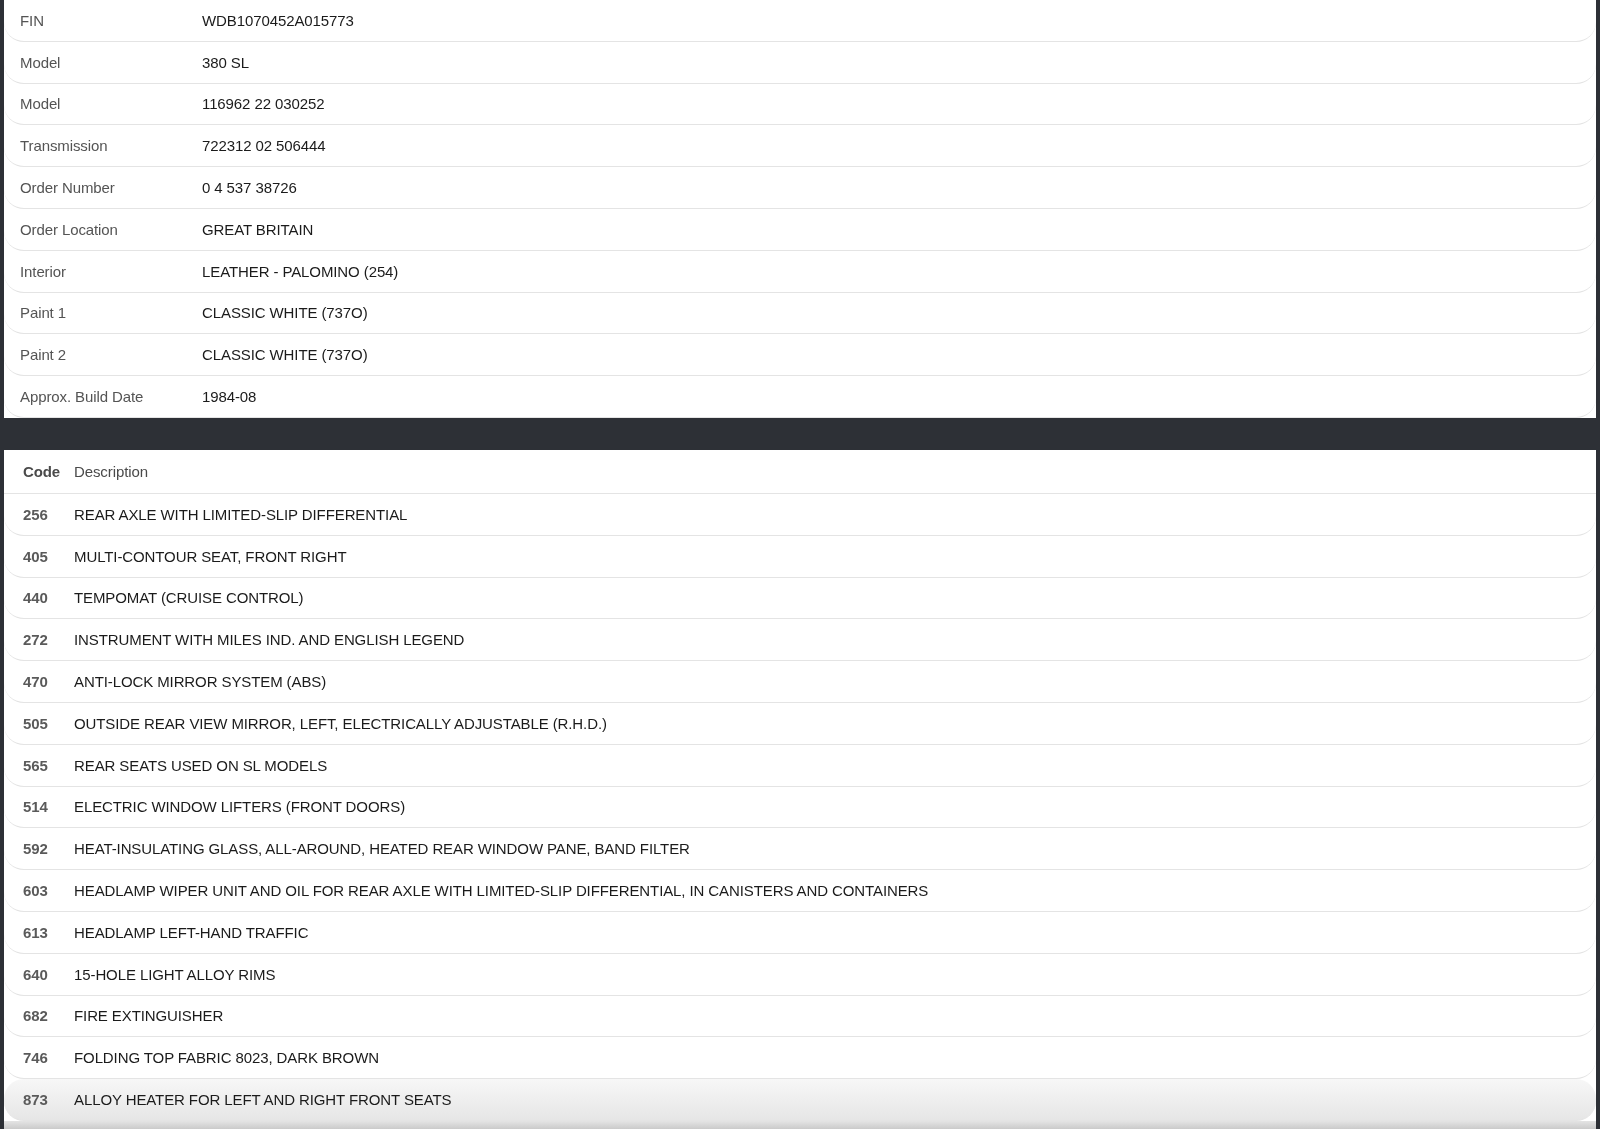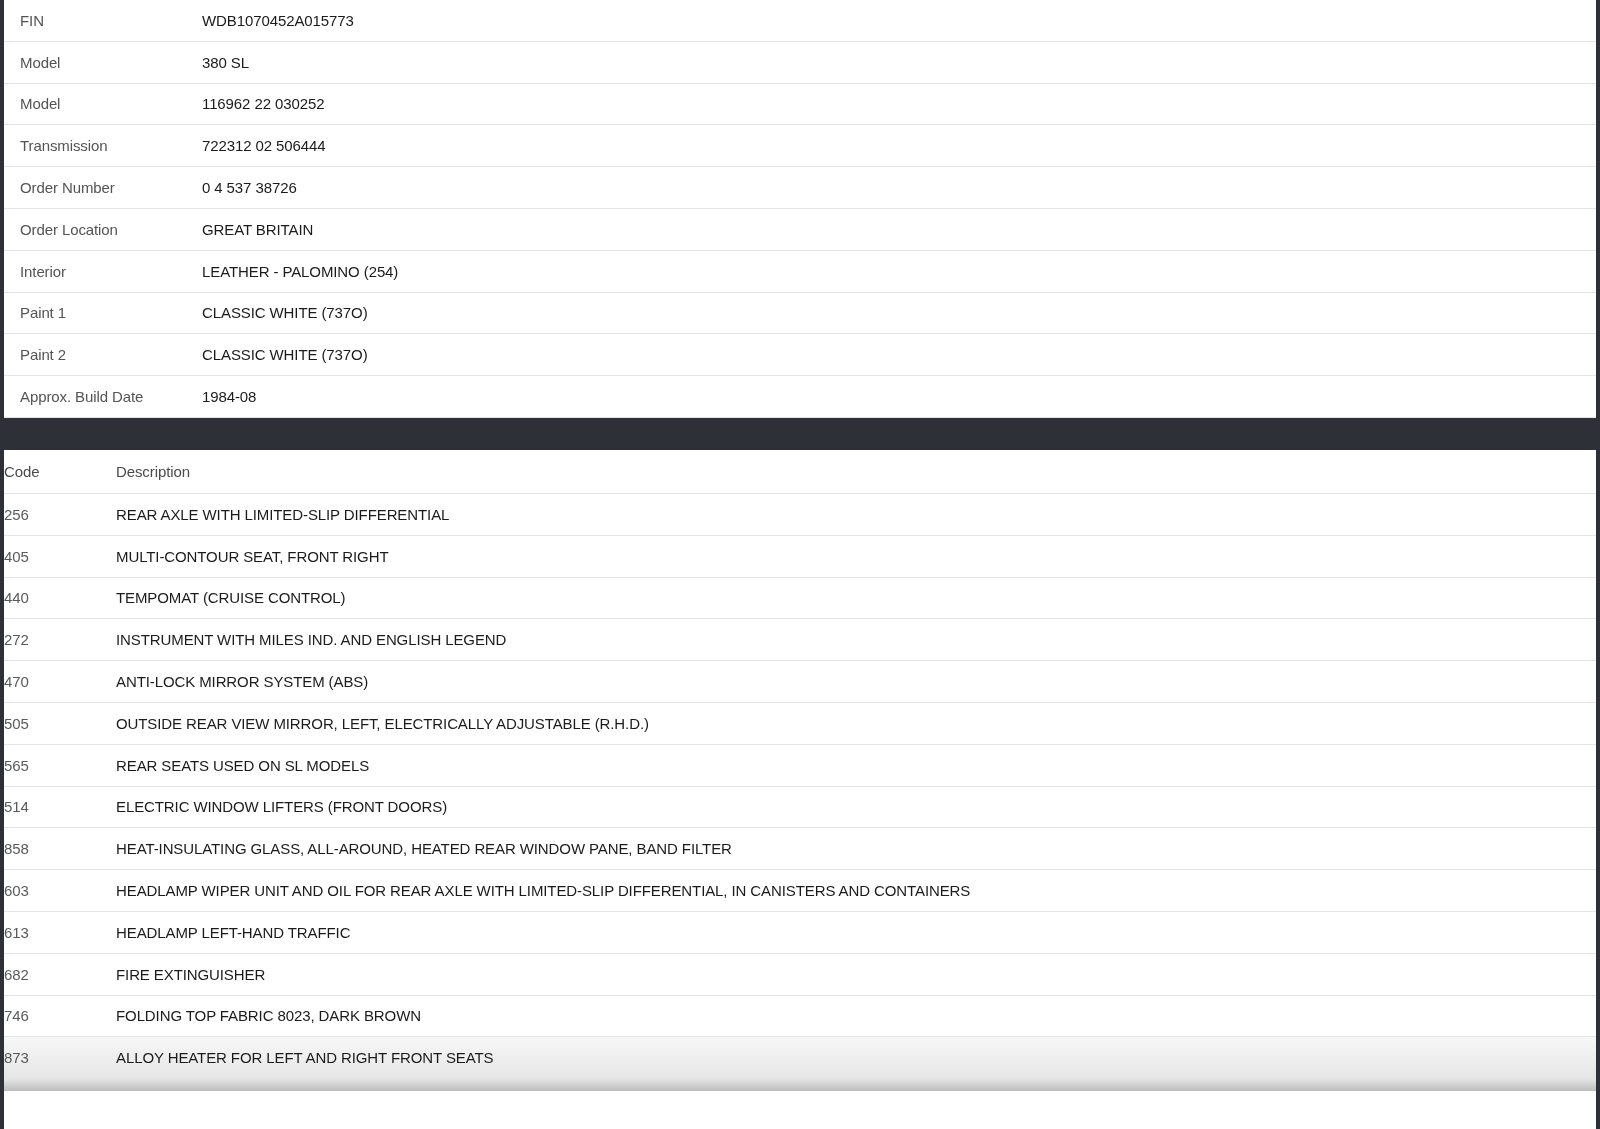--- a/index.html
+++ b/index.html
@@ -41,44 +41,46 @@
   }
   .row {
     display: flex;
     align-items: center;
     height: 41.8px;
     box-sizing: border-box;
     border-bottom: 1px solid #e4e4e4;
     font-size: 15px;
     letter-spacing: -0.1px;
     white-space: nowrap;
+    border-radius: 20px;
   }
   .info-label {
     width: 198px;
     padding-left: 16px;
     box-sizing: border-box;
     color: #545454;
     flex: 0 0 auto;
   }
   .info-value {
     color: #1b1b1b;
   }
   .options-header {
     height: 43px;
     border-bottom: 1px solid #e4e4e4;
     display: flex;
     align-items: center;
     font-size: 15px;
     letter-spacing: -0.1px;
   }
   .col-code {
-    width: 112px;
-    padding-left: 0;
+    width: 70px;
+    padding-left: 19px;
     box-sizing: border-box;
     flex: 0 0 auto;
+    font-weight: bold;
   }
   .header-label {
     color: #4a4a4a;
   }
   .option-code {
     color: #5a5a5a;
   }
   .option-description {
     color: #1b1b1b;
   }
@@ -174,30 +176,34 @@
   </div>
         <div class="row option-row">
     <span class="col-code option-code">565</span>
     <span class="option-description">REAR SEATS USED ON SL MODELS</span>
   </div>
         <div class="row option-row">
     <span class="col-code option-code">514</span>
     <span class="option-description">ELECTRIC WINDOW LIFTERS (FRONT DOORS)</span>
   </div>
         <div class="row option-row">
-    <span class="col-code option-code">858</span>
+    <span class="col-code option-code">592</span>
     <span class="option-description">HEAT-INSULATING GLASS, ALL-AROUND, HEATED REAR WINDOW PANE, BAND FILTER</span>
   </div>
         <div class="row option-row">
     <span class="col-code option-code">603</span>
     <span class="option-description">HEADLAMP WIPER UNIT AND OIL FOR REAR AXLE WITH LIMITED-SLIP DIFFERENTIAL, IN CANISTERS AND CONTAINERS</span>
   </div>
         <div class="row option-row">
     <span class="col-code option-code">613</span>
     <span class="option-description">HEADLAMP LEFT-HAND TRAFFIC</span>
+  </div>
+        <div class="row option-row">
+    <span class="col-code option-code">640</span>
+    <span class="option-description">15-HOLE LIGHT ALLOY RIMS</span>
   </div>
         <div class="row option-row">
     <span class="col-code option-code">682</span>
     <span class="option-description">FIRE EXTINGUISHER</span>
   </div>
         <div class="row option-row">
     <span class="col-code option-code">746</span>
     <span class="option-description">FOLDING TOP FABRIC 8023, DARK BROWN</span>
   </div>
         <div class="row option-row highlighted">

